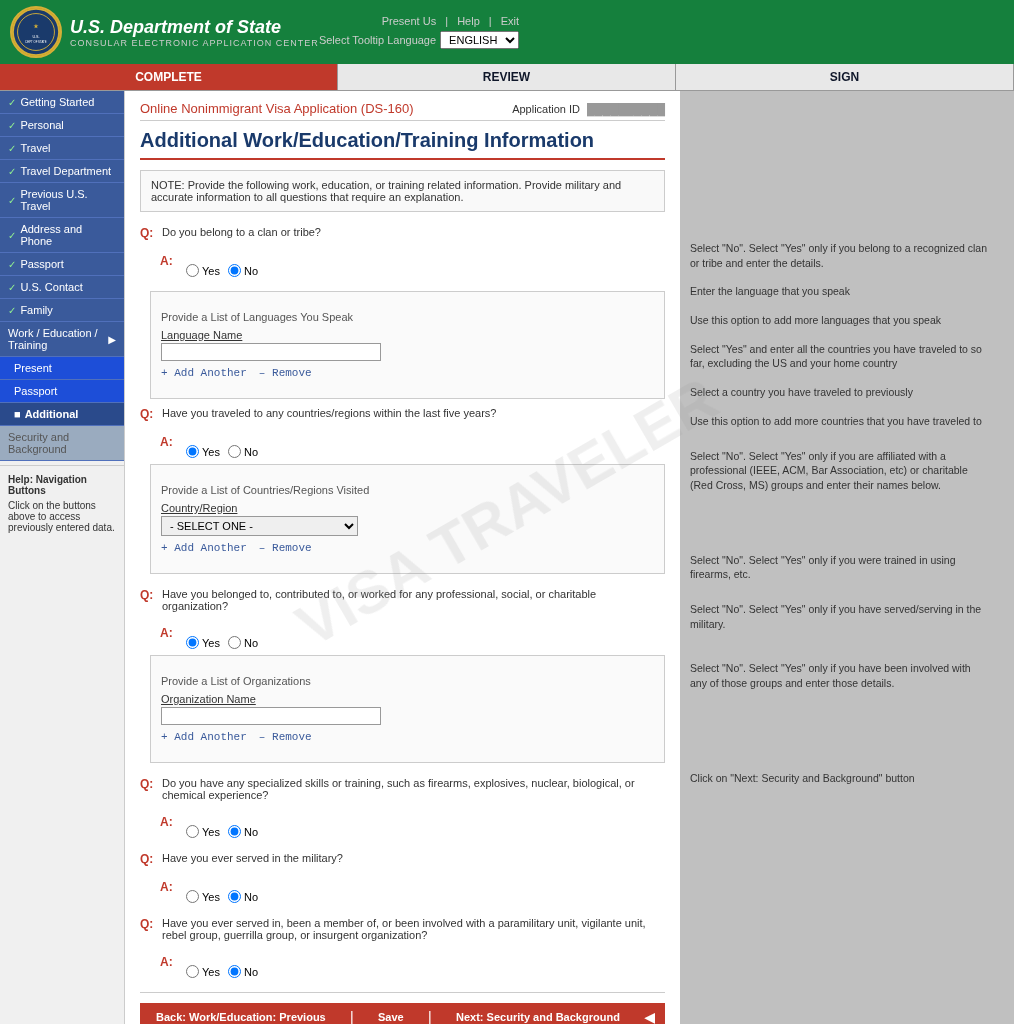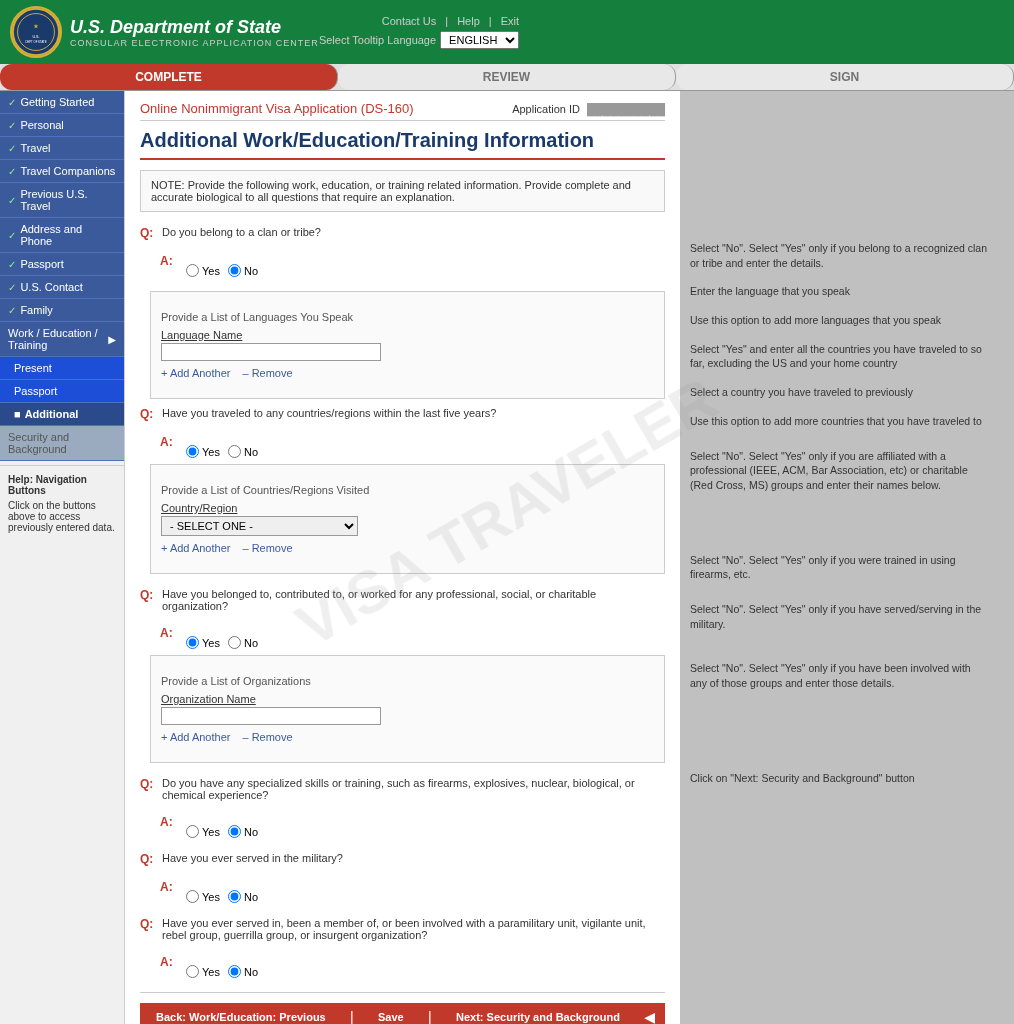--- a/index.html
+++ b/index.html
@@ -14,23 +14,23 @@
     .header-text .dept-sub { font-size: 9px; letter-spacing: 1px; text-transform: uppercase; color: #ccc; }
     .header-right { display: flex; flex-direction: column; align-items: flex-end; gap: 4px; }
     .header-links { font-size: 11px; color: #ccc; }
     .header-links a { color: #ccc; text-decoration: none; margin-left: 6px; }
     .header-links span { margin-left: 6px; }
     .lang-select { display: flex; align-items: center; gap: 4px; font-size: 11px; color: #ccc; }
     .lang-select select { font-size: 11px; padding: 1px 4px; }
 
     
     .progress-bar { display: flex; background: #e0e0e0; border-bottom: 1px solid #999; }
-    .progress-step { flex: 1; text-align: center; padding: 6px 0; font-size: 12px; font-weight: bold; color: #555; border-right: 1px solid #999; border-radius: 12px; }
+    .progress-step { flex: 1; text-align: center; padding: 6px 0; font-size: 12px; font-weight: bold; color: #555; border-right: 1px solid #999; }
     .progress-step.active { background: #c0392b; color: white; }
-    .progress-step.inactive { background: #e8e8e8; color: #737373; }
+    .progress-step.inactive { background: #e8e8e8; color: #0f172a; }
 
     
     .main-container { display: flex; max-width: 1014px; background: white; min-height: 900px; }
 
     
     .sidebar { width: 125px; background: #f0f0f0; border-right: 1px solid #ccc; flex-shrink: 0; }
     .sidebar-item { padding: 5px 8px; font-size: 11px; color: white; background: #3a5a9b; border-bottom: 1px solid #5070bb; cursor: pointer; display: flex; align-items: center; gap: 4px; }
     .sidebar-item .check { color: #90ee90; font-size: 10px; }
     .sidebar-item.sub { background: #1d4ed8; padding-left: 14px; }
     .sidebar-item.sub.current { background: #2a4a8b; font-weight: bold; }
@@ -53,21 +53,21 @@
     .a-label { color: #c0392b; font-weight: bold; font-size: 12px; min-width: 18px; }
     .answer-row { display: flex; align-items: center; gap: 8px; margin-bottom: 6px; padding-left: 20px; }
     .radio-label { display: flex; align-items: center; gap: 3px; font-size: 11px; cursor: pointer; margin-top: 20px; }
     .radio-label input[type=radio] { margin: 0; }
 
     .sub-section { border: 1px solid #ccc; padding: 19px 10px; margin-bottom: 8px; margin-left: 10px; background: #fafafa; }
     .sub-section-title { font-size: 11px; color: #555; margin-bottom: 6px; }
     .field-label { font-size: 11px; color: #333; margin-bottom: 2px; text-decoration: underline; }
     .text-input { width: 220px; padding: 2px 4px; border: 1px solid #999; font-size: 11px; display: block; margin-bottom: 6px; }
     .select-input { width: 197px; padding: 2px 4px; border: 1px solid #999; font-size: 11px; display: block; margin-bottom: 6px; }
-    .add-remove-row { display: flex; gap: 12px; align-items: center; font-size: 11px; margin-top: 4px; }
+    .add-remove-row { display: flex; gap: 12px; align-items: center; font-size: 11px; margin-top: 4px; font-family: Liberation Mono, monospace; }
     .add-btn { color: #3a5a9b; cursor: pointer; text-decoration: none; }
     .add-btn::before { content: '+ '; color: #3a5a9b; }
     .remove-btn { color: #3a5a9b; cursor: pointer; text-decoration: none; }
     .remove-btn::before { content: '– '; color: #3a5a9b; }
 
     
     .bottom-nav { background: #c0392b; display: flex; align-items: center; justify-content: space-between; padding: 6px 10px; margin-top: 10px; }
     .bottom-nav-btn { color: white; font-size: 11px; font-weight: bold; background: transparent; border: none; cursor: pointer; padding: 2px 6px; }
     .bottom-nav-sep { color: white; font-size: 14px; }
 
@@ -101,21 +101,21 @@
         <text x="26" y="38" text-anchor="middle" fill="white" font-size="3">DEPT OF STATE</text>
       </svg>
     </div>
     <div class="header-text">
       <div class="dept-name">U.S. Department of State</div>
       <div class="dept-sub">CONSULAR ELECTRONIC APPLICATION CENTER</div>
     </div>
   </div>
   <div class="header-right">
     <div class="header-links">
-      <a>Contact Us</a>
+      <a>Present Us</a>
       <span> | </span>
       <a>Help</a>
       <span> | </span>
       <a>Exit</a>
     </div>
     <div class="lang-select">
       <span>Select Tooltip Language</span>
       <select>
         <option>ENGLISH</option>
       </select>
@@ -141,21 +141,21 @@
       <div class="sidebar-item">
         <span class="check">✓</span>
         <span>Personal</span>
       </div>
       <div class="sidebar-item">
         <span class="check">✓</span>
         <span>Travel</span>
       </div>
       <div class="sidebar-item">
         <span class="check">✓</span>
-        <span>Travel Companions</span>
+        <span>Travel Department</span>
       </div>
       <div class="sidebar-item">
         <span class="check">✓</span>
         <span>Previous U.S. Travel</span>
       </div>
       <div class="sidebar-item">
         <span class="check">✓</span>
         <span>Address and Phone</span>
       </div>
       <div class="sidebar-item">
@@ -197,21 +197,21 @@
       <div class="form-header-bar">
         <span class="form-title-small">Online Nonimmigrant Visa Application (DS-160)</span>
         <span class="app-id">
           <span>Application ID</span>
           <span style="background:#999;color:#999;margin-left:4px;">██████████</span>
         </span>
       </div>
 
       <div class="page-title">Additional Work/Education/Training Information</div>
 
-      <div class="note-box">NOTE: Provide the following work, education, or training related information. Provide complete and accurate biological to all questions that require an explanation.</div>
+      <div class="note-box">NOTE: Provide the following work, education, or training related information. Provide military and accurate information to all questions that require an explanation.</div>
 
       <div class="question-block">
         <div class="question-row">
           <span class="q-label">Q:</span>
           <span class="q-text">Do you belong to a clan or tribe?</span>
         </div>
         <div class="answer-row">
           <span class="a-label">A:</span>
           <label class="radio-label">
             <input type="radio" name="clan" value="Yes" style=""> Yes

